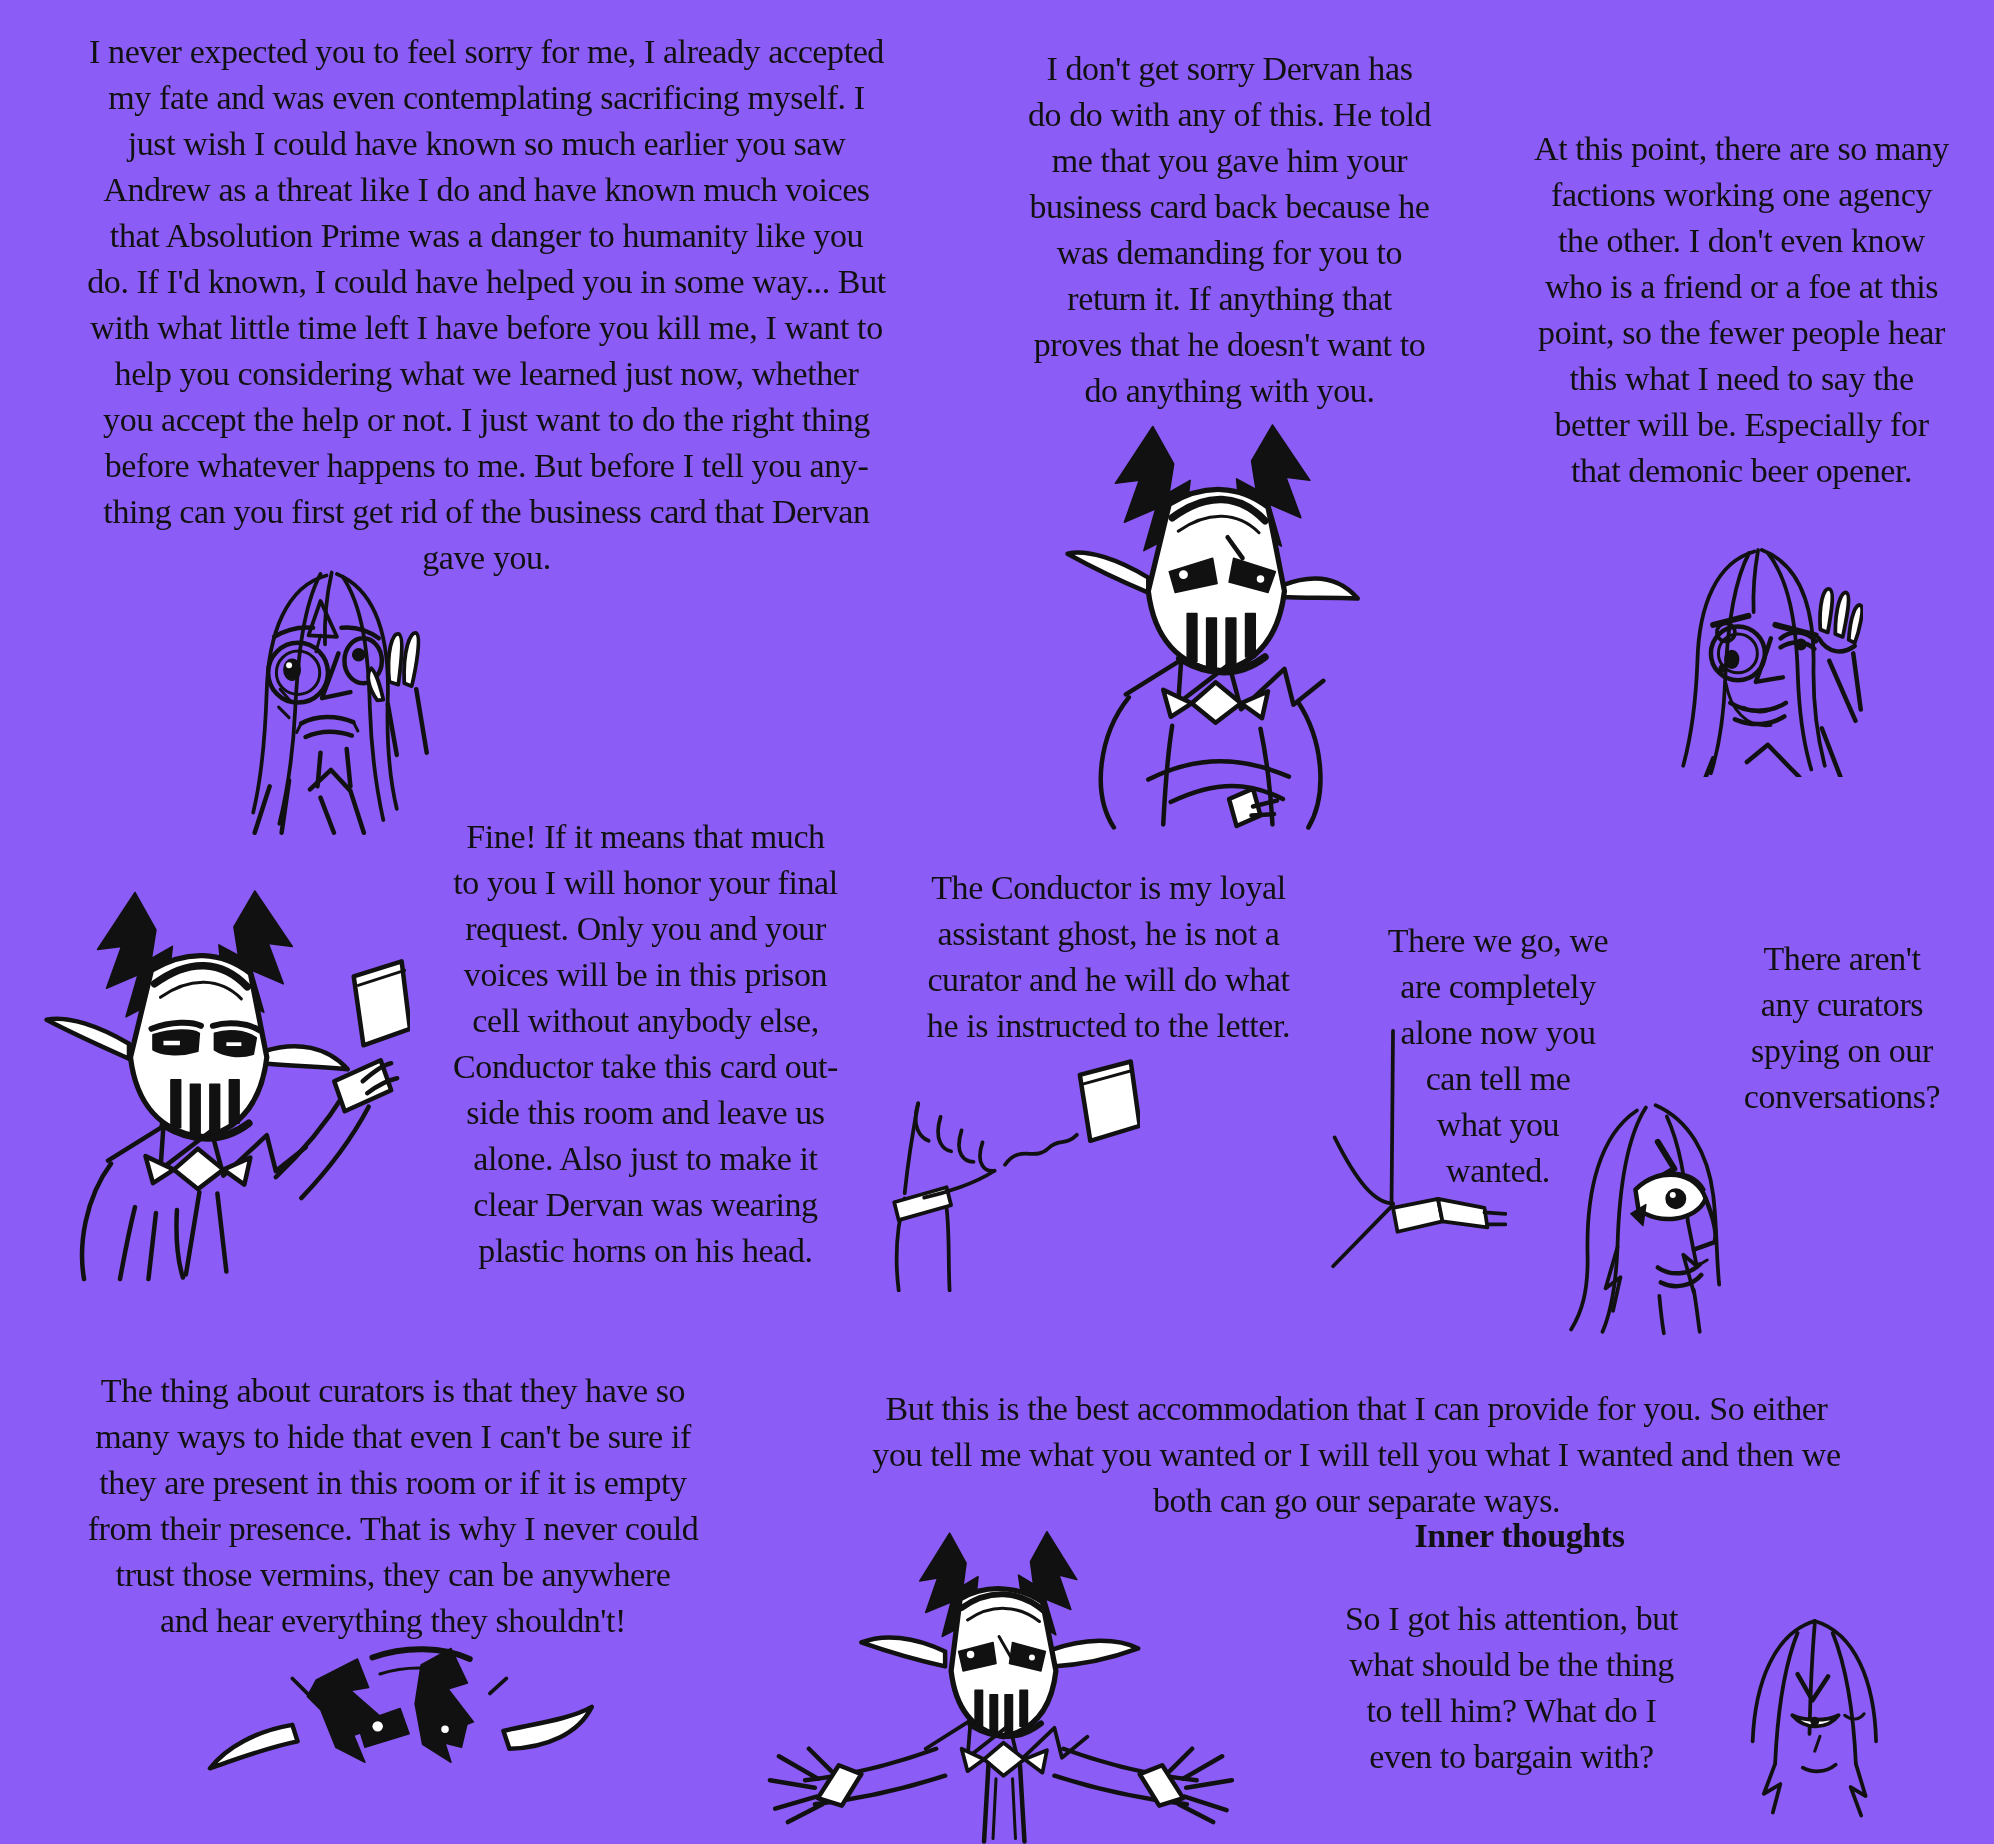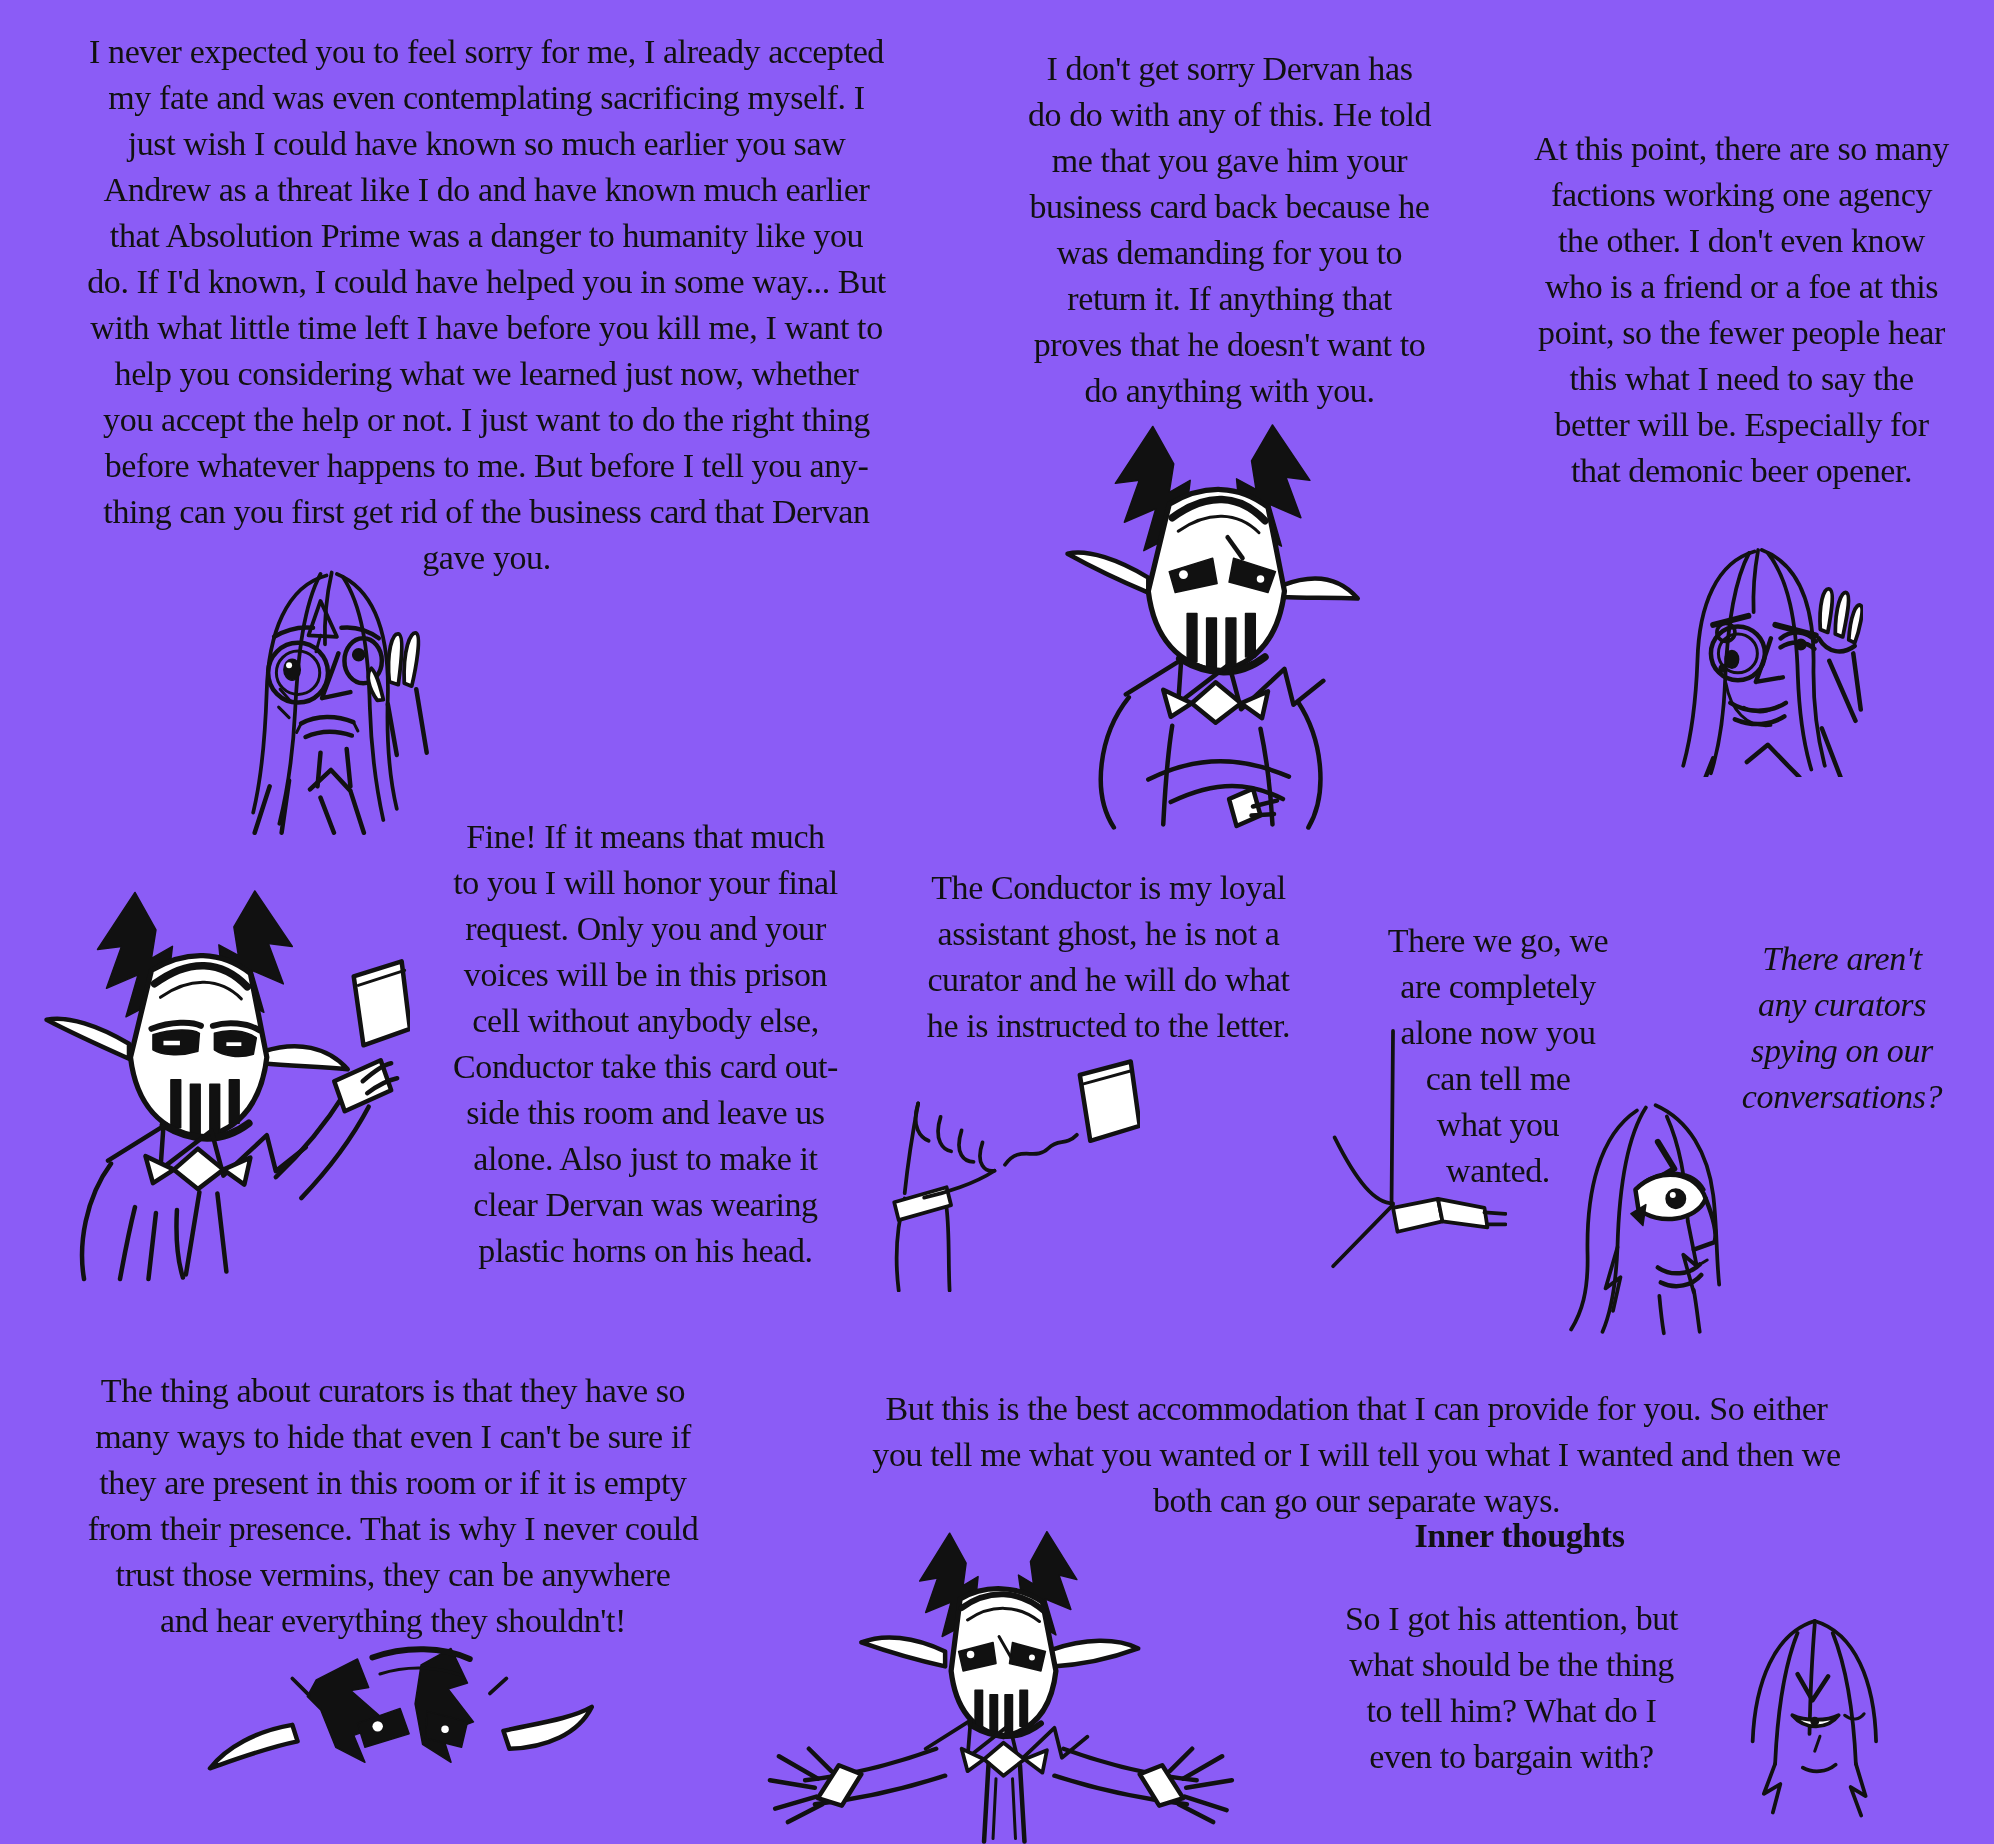--- a/index.html
+++ b/index.html
@@ -17,21 +17,21 @@
 </style>
 </head>
 <body>
 
 <div class="page">
 
   <div class="speech" style="left:39px;top:28.5px;width:895px;">
       <div class="ln">I never expected you to feel sorry for me, I already accepted</div>
       <div class="ln">my fate and was even contemplating sacrificing myself. I</div>
       <div class="ln">just wish I could have known so much earlier you saw</div>
-      <div class="ln">Andrew as a threat like I do and have known much earlier</div>
+      <div class="ln">Andrew as a threat like I do and have known much voices</div>
       <div class="ln">that Absolution Prime was a danger to humanity like you</div>
       <div class="ln">do. If I'd known, I could have helped you in some way... But</div>
       <div class="ln">with what little time left I have before you kill me, I want to</div>
       <div class="ln">help you considering what we learned just now, whether</div>
       <div class="ln">you accept the help or not. I just want to do the right thing</div>
       <div class="ln">before whatever happens to me. But before I tell you any-</div>
       <div class="ln">thing can you first get rid of the business card that Dervan</div>
       <div class="ln">gave you.</div>
     </div>
 
@@ -79,21 +79,21 @@
 
   <div class="speech" style="left:1369px;top:918px;width:258px;">
       <div class="ln">There we go, we</div>
       <div class="ln">are completely</div>
       <div class="ln">alone now you</div>
       <div class="ln">can tell me</div>
       <div class="ln">what you</div>
       <div class="ln">wanted.</div>
     </div>
 
-  <div class="speech" style="left:1709px;top:936px;width:266px;font-style:italic;">
+  <div class="speech" style="left:1709px;top:936px;width:266px;">
       <div class="ln">There aren't</div>
       <div class="ln">any curators</div>
       <div class="ln">spying on our</div>
       <div class="ln">conversations?</div>
     </div>
 
   <div class="speech" style="left:56px;top:1368px;width:674px;">
       <div class="ln">The thing about curators is that they have so</div>
       <div class="ln">many ways to hide that even I can't be sure if</div>
       <div class="ln">they are present in this room or if it is empty</div>

